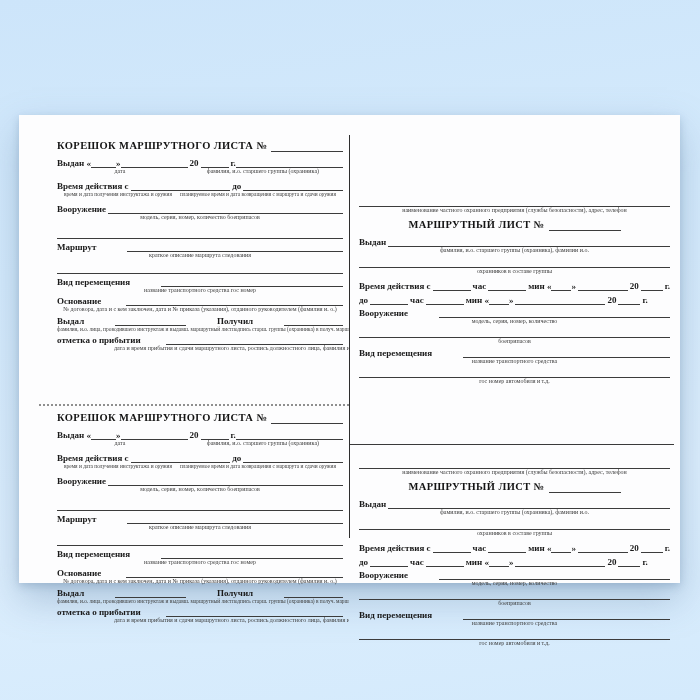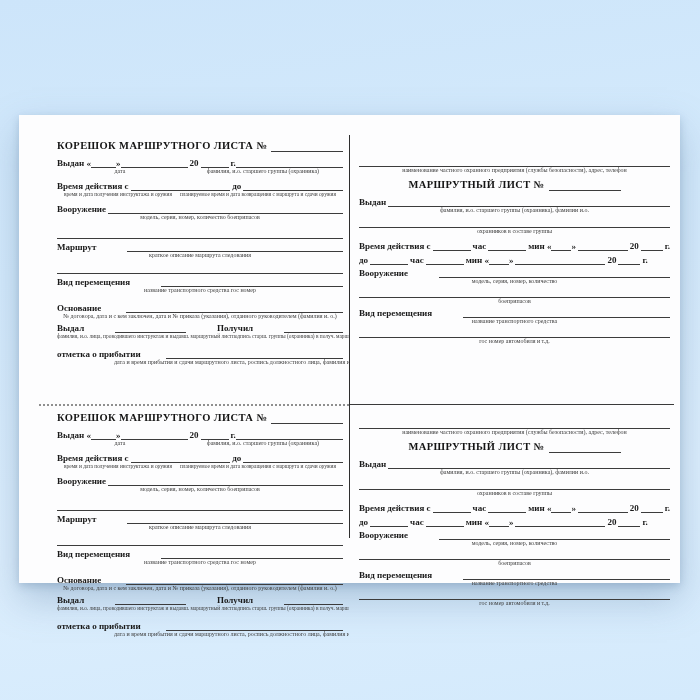--- a/index.html
+++ b/index.html
@@ -13,21 +13,21 @@
   .paper {
     position: absolute;
     left: 19px; top: 115px;
     width: 661px; height: 468px;
     background: #fdfdfe;
     box-shadow: 0 3px 8px rgba(96,130,165,.32), 0 16px 36px rgba(96,130,165,.38);
     display: flex;
   }
   .half { position: relative; height: 100%; }
   .half.left  { width: 330px; }
-  .half.right { width: 331px; }
+  .half.right { width: 331px; margin-top: 40px; }
   .vdiv {
     position: absolute; left: 330px; top: 20px;
     width: 1px; height: 403px; background: #2e2e2e;
   }
   .quad { height: 289px; overflow: hidden; }
   .half.left  .quad { padding: 24px 6px 0 38px; }
   .half.left  .quad.second { padding-top: 5px; }
   .half.right .quad { padding: 42px 10px 0 10px; }
   .half.right .quad.second { padding-top: 14px; }
   .sep { height: 0; }
@@ -59,21 +59,21 @@
     font-size: 6px; line-height: 7px; color: #3d3d3d; white-space: nowrap;
   }
   .sub.center { justify-content: center; }
   .sub.xs { font-size: 5.4px; }
   .sub.gap { justify-content: center; gap: 8px; }
   .sub.split { justify-content: space-between; }
   .sub.indent { justify-content: center; padding-left: 70px; }
   .sub .c1 { width: 44%; text-align: center; }
   .sub .c2 { flex: 1; text-align: center; }
 
-  .mt2 { margin-top: 9px; gap: 23px; } .mt3 { margin-top: 3px; gap: 29px; } .mt4 { margin-top: 4px; }
+  .mt2 { margin-top: 2px; gap: 23px; } .mt3 { margin-top: 3px; gap: 29px; } .mt4 { margin-top: 4px; }
   .mt5 { margin-top: 5px; } .mt6 { margin-top: 6px; } .mt8 { margin-top: 8px; }
 </style>
 </head>
 <body>
 
 <div class="paper">
 
   <div class="half left">
 
     <section class="quad">

